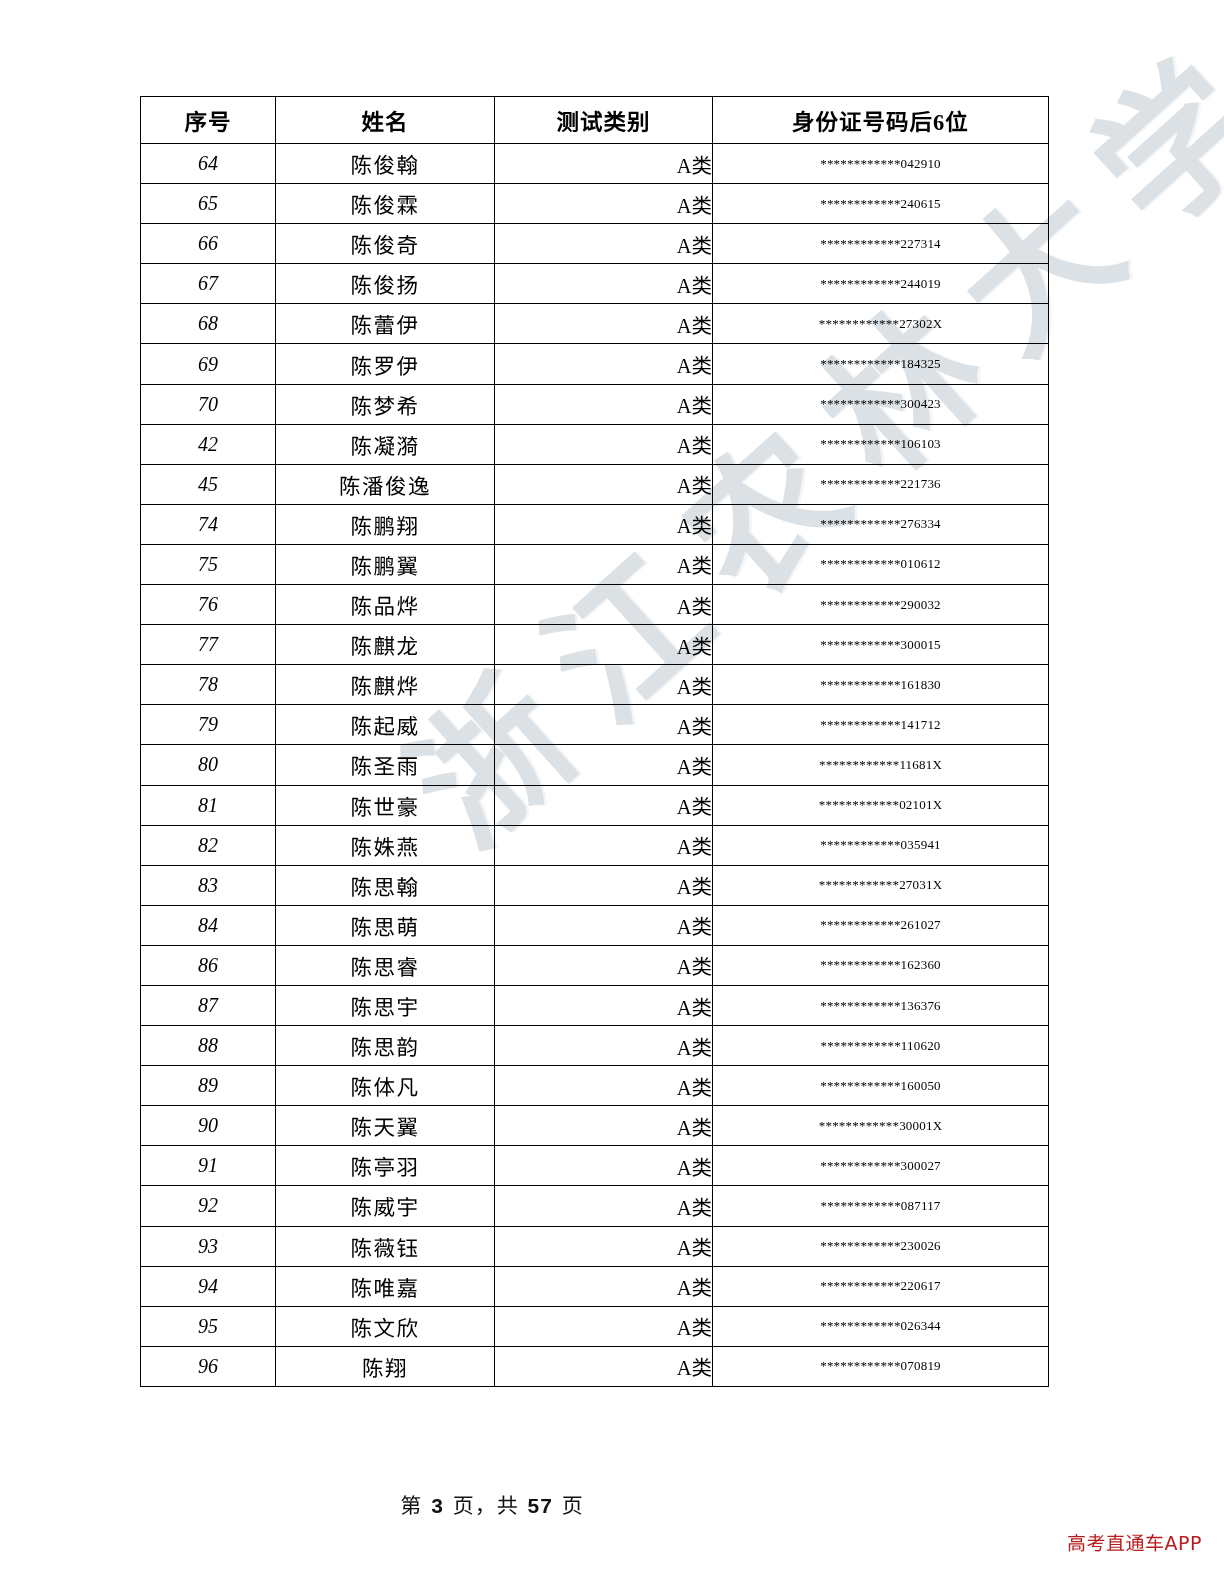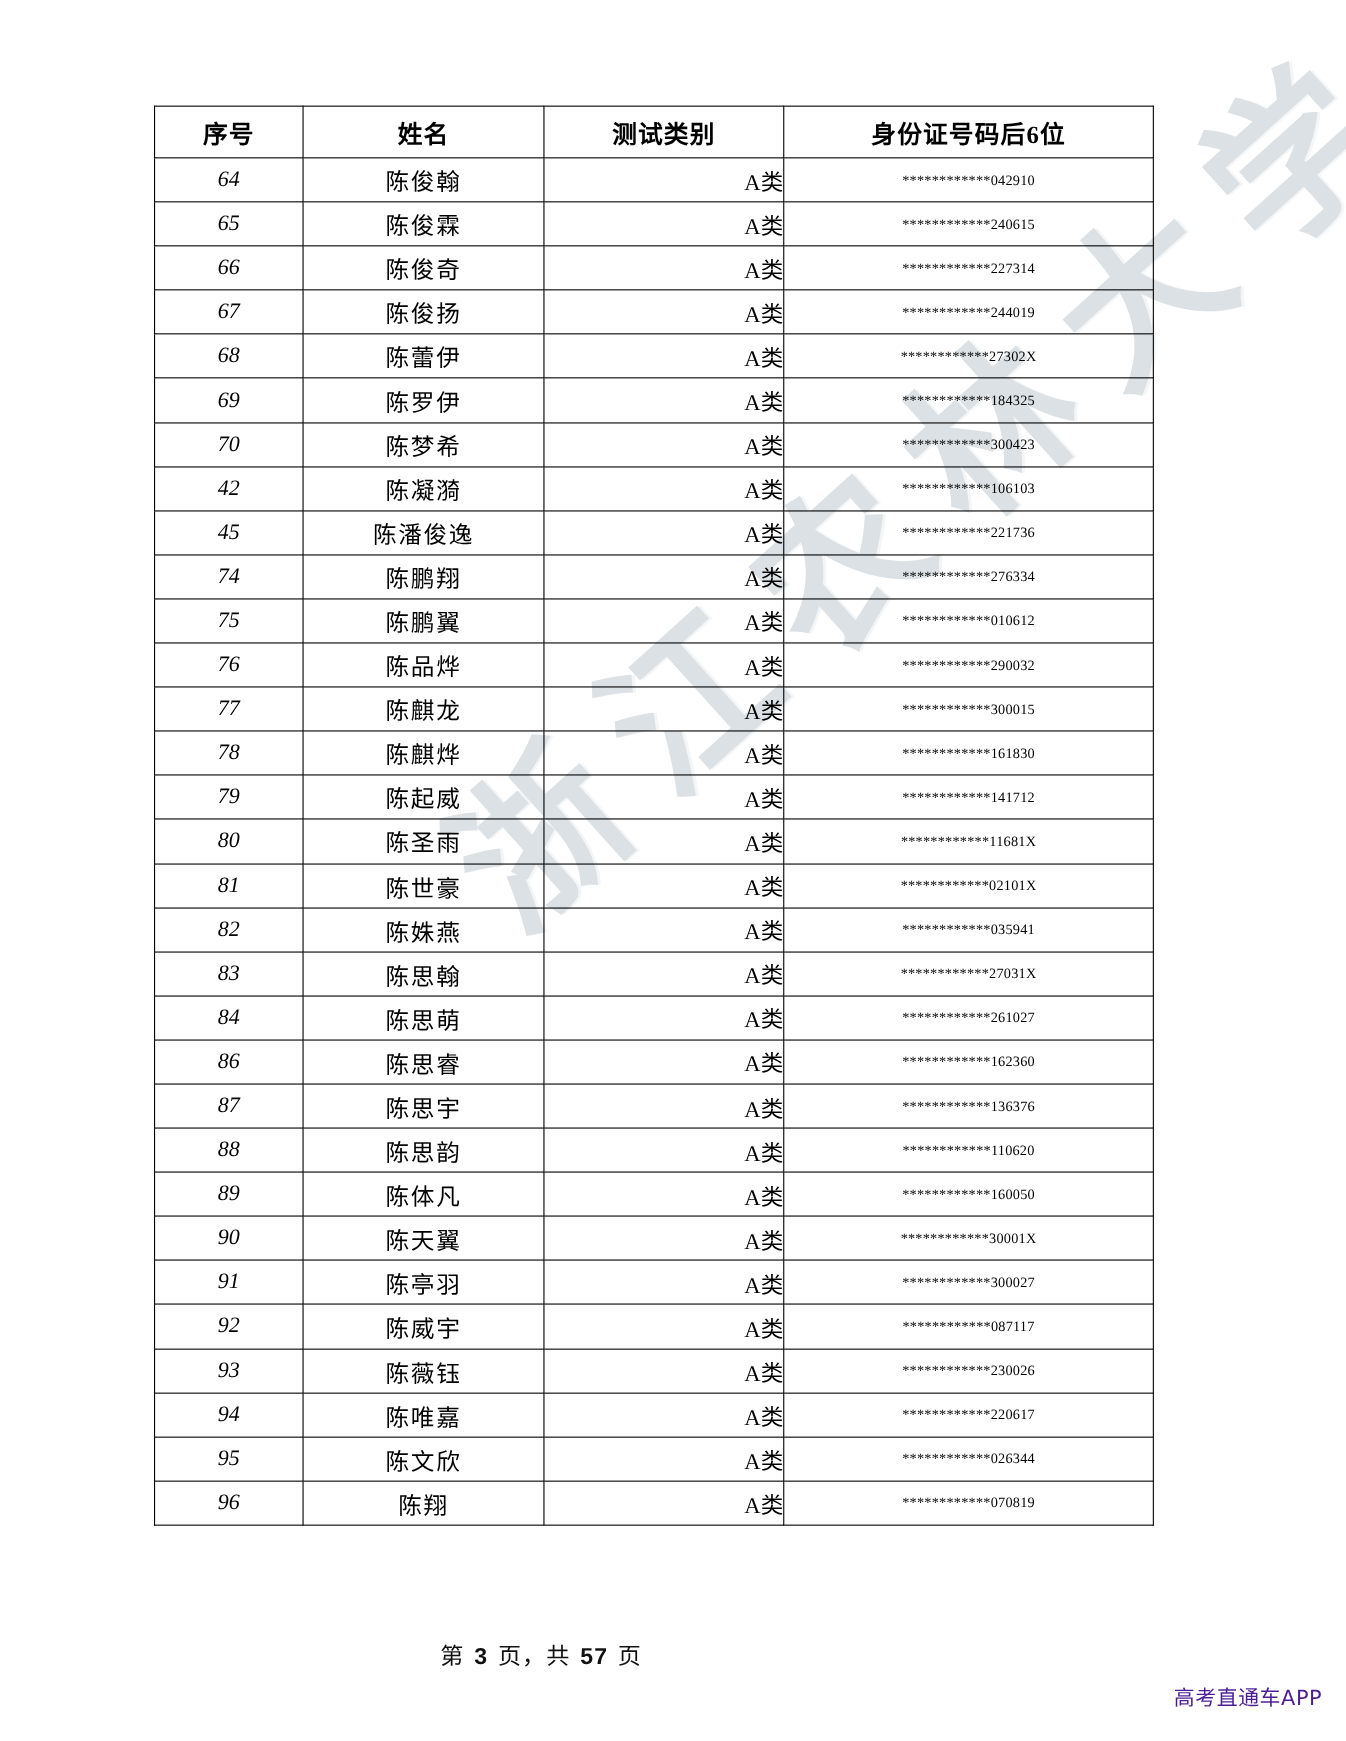--- a/index.html
+++ b/index.html
@@ -123,21 +123,21 @@
     padding: 0 2px;
   }
 
   
   #app-credit {
     position: absolute;
     right: 22px;
     top: 1528px;
     font-size: 19px;
     font-family: "DejaVu Sans", "Liberation Sans", sans-serif;
-    color: #4c1d95;
+    color: #b91c1c;
     letter-spacing: 0.5px;
   }
 </style>
 </head>
 <body>
 
 <div id="watermark-layer">
   <div id="watermark-text">浙江农林大学</div>
 </div>
 

